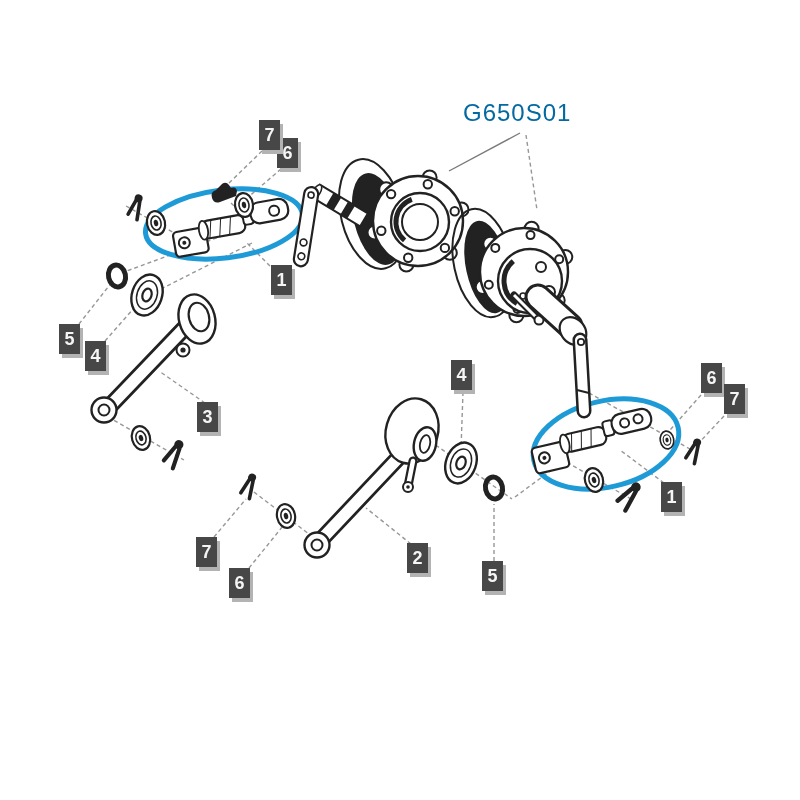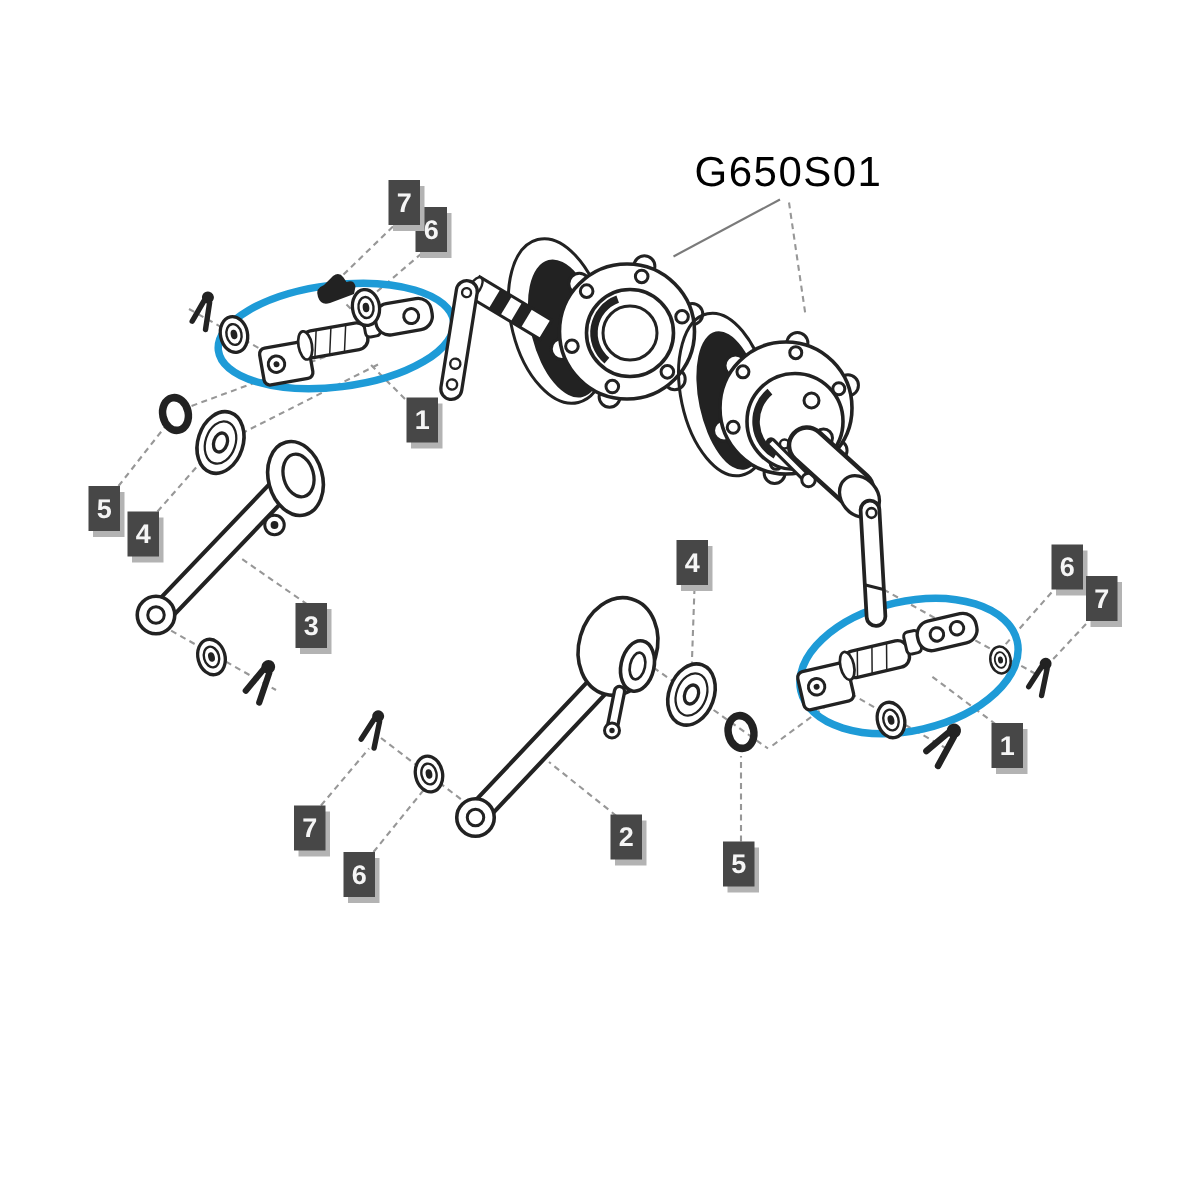--- a/index.html
+++ b/index.html
@@ -14,21 +14,21 @@
   .lnf{stroke:var(--line-art);fill:#fff;}
   .fd{fill:var(--line-art);stroke:none;}
   .dk{stroke:var(--line-art);fill:none;}
   .wc{stroke:#fff;fill:none;}
   .leader{stroke:var(--leader);stroke-width:1.4;stroke-dasharray:4 3;fill:none;}
   .leader-solid{stroke:#7a7a7a;stroke-width:1.4;fill:none;}
   .highlight{stroke:var(--highlight);stroke-width:5;fill:none;}
   .part-label{position:absolute;width:21px;height:30px;background:var(--label-bg);
     color:var(--label-text);font-weight:bold;font-size:18px;line-height:30px;
     text-align:center;box-shadow:3px 4px 0 var(--label-shadow);}
-  #part-code{position:absolute;left:463px;top:99px;font-size:28px;color:#000000;
+  #part-code{position:absolute;left:463px;top:99px;font-size:24px;color:#0369a1;
     letter-spacing:1px;white-space:nowrap;}
 </style>
 </head>
 <body>
 
 <div id="stage">
 
 <svg width="800" height="800" viewBox="0 0 800 800">
   <defs>
     <g id="pin">

